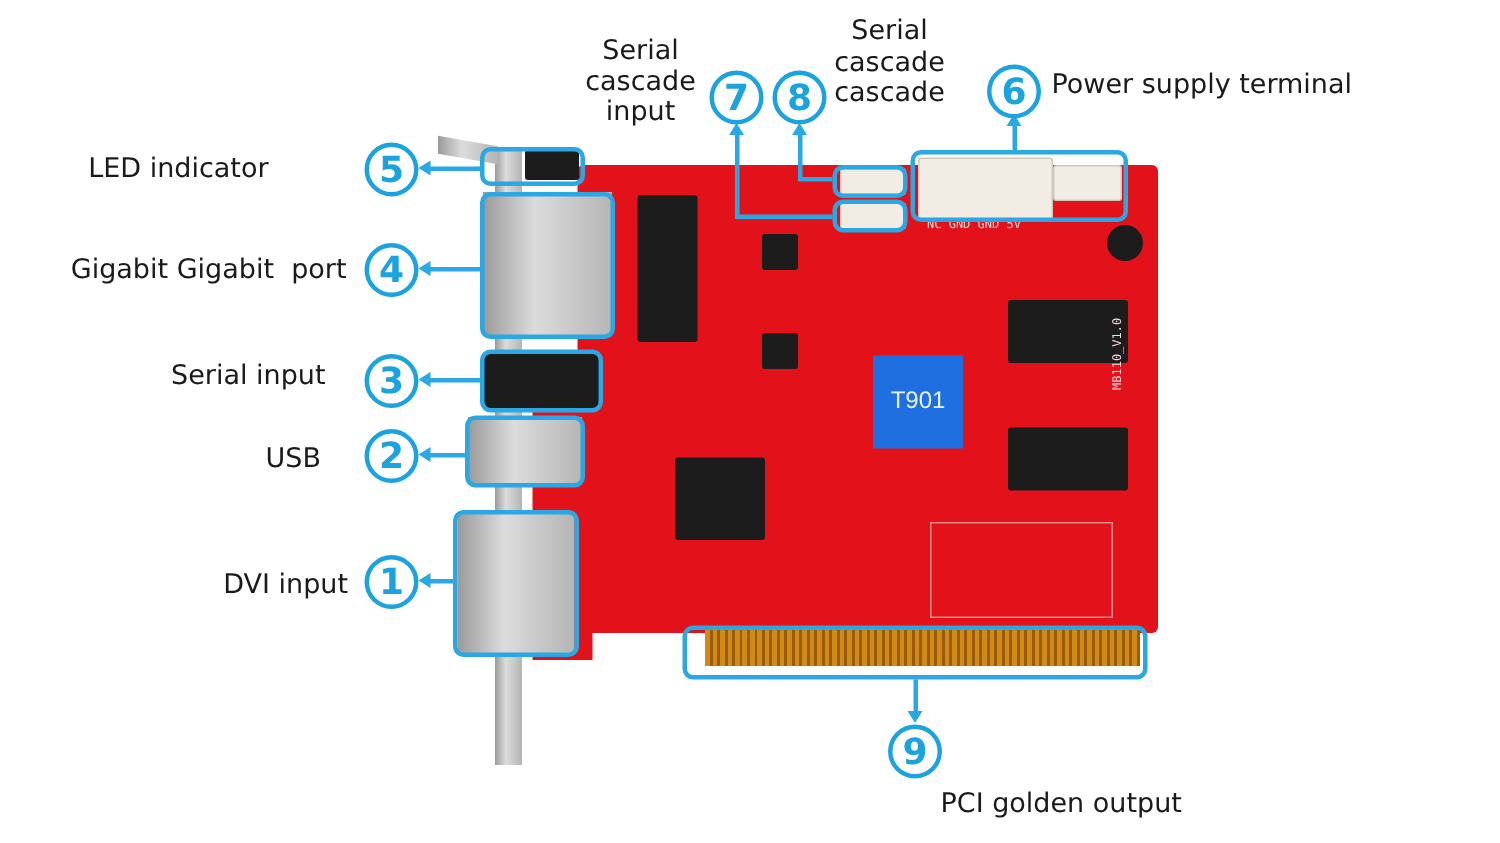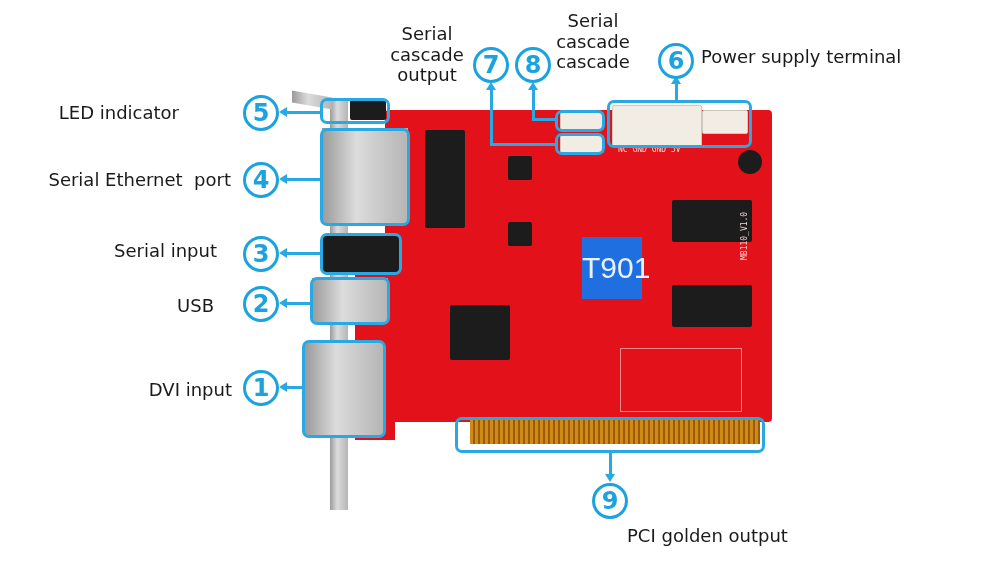--- a/index.html
+++ b/index.html
@@ -15,21 +15,21 @@
   .line { position:absolute; background:#29a8e3; }
   .arrow-l { position:absolute; width:0; height:0; border-top:5px solid transparent; border-bottom:5px solid transparent; border-right:8px solid #29a8e3; }
   .arrow-u { position:absolute; width:0; height:0; border-left:5px solid transparent; border-right:5px solid transparent; border-bottom:8px solid #29a8e3; }
   .arrow-d { position:absolute; width:0; height:0; border-left:5px solid transparent; border-right:5px solid transparent; border-top:8px solid #29a8e3; }
   .pcb { position:absolute; background:#e3121a; }
   .chip { position:absolute; background:#1c1c1c; border-radius:2px; }
   .metal { position:absolute; background:linear-gradient(90deg,#9a9a9a,#dcdcdc 40%,#b5b5b5); }
   .conn-white { position:absolute; background:#f1ece4; border:1px solid #cfc8bc; border-radius:2px; }
   .gold { position:absolute; background:repeating-linear-gradient(90deg,#d08a15 0 3px,#9a5c0a 3px 5px); }
   .silk { position:absolute; color:#f7d6d6; font-size:8px; font-family:"DejaVu Sans Mono", monospace; }
-  .t901 { position:absolute; background:#1f6fe0; color:#e8f2ff; font-size:30px; text-align:center; line-height:62px; font-family:"Liberation Sans", sans-serif; }
+  .t901 { position:absolute; background:#1f6fe0; color:#e8f2ff; font-size:16px; text-align:center; line-height:62px; font-family:"Liberation Sans", sans-serif; }
 </style>
 </head>
 <body>
 
 <div>
 
   <div class="pcb" style="left:385px;top:110px;width:387px;height:312px;border-radius:4px;"></div>
   <div class="pcb" style="left:355px;top:255px;width:40px;height:185px;"></div>
 
   <div class="metal" style="left:330px;top:100px;width:18px;height:410px;"></div>
@@ -109,29 +109,29 @@
 <div class="badge" style="left:243px;top:162px;">4</div>
 <div class="badge" style="left:243px;top:236px;">3</div>
 <div class="badge" style="left:243px;top:286px;">2</div>
 <div class="badge" style="left:243px;top:370px;">1</div>
 <div class="badge" style="left:473px;top:47px;">7</div>
 <div class="badge" style="left:515px;top:47px;">8</div>
 <div class="badge" style="left:658px;top:43px;">6</div>
 <div class="badge" style="left:592px;top:483px;">9</div>
 
 <div class="label right" style="right:821px;top:103px;text-align:right;">LED indicator</div>
-<div class="label right" style="right:769px;top:170px;white-space:pre;">Serial Ethernet  port</div>
+<div class="label right" style="right:769px;top:170px;white-space:pre;">Gigabit Gigabit  port</div>
 <div class="label right" style="right:783px;top:241px;">Serial input</div>
 <div class="label right" style="right:786px;top:296px;">USB</div>
 <div class="label right" style="right:768px;top:380px;">DVI input</div>
 
 <div class="label center" style="left:382px;top:24px;width:90px;">
   <div>Serial</div>
   <div>cascade</div>
-  <div>output</div>
+  <div>input</div>
 </div>
 <div class="label center" style="left:548px;top:11px;width:90px;">
   <div>Serial</div>
   <div>cascade</div>
   <div>cascade</div>
 </div>
 <div class="label" style="left:701px;top:47px;">Power supply terminal</div>
 <div class="label" style="left:627px;top:526px;">PCI golden output</div>
 
 </body></html>

